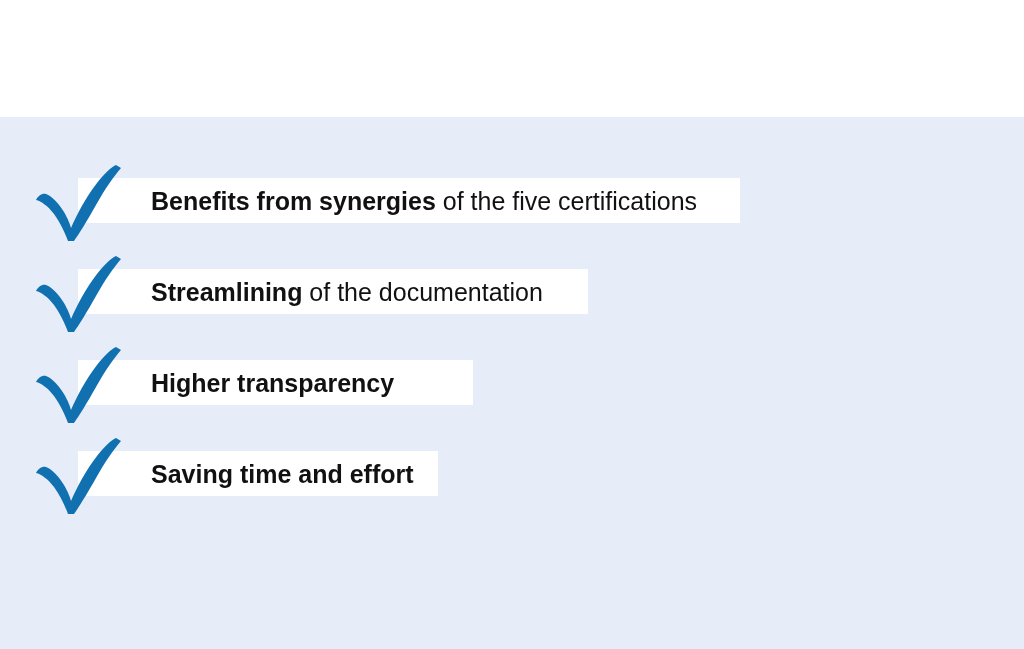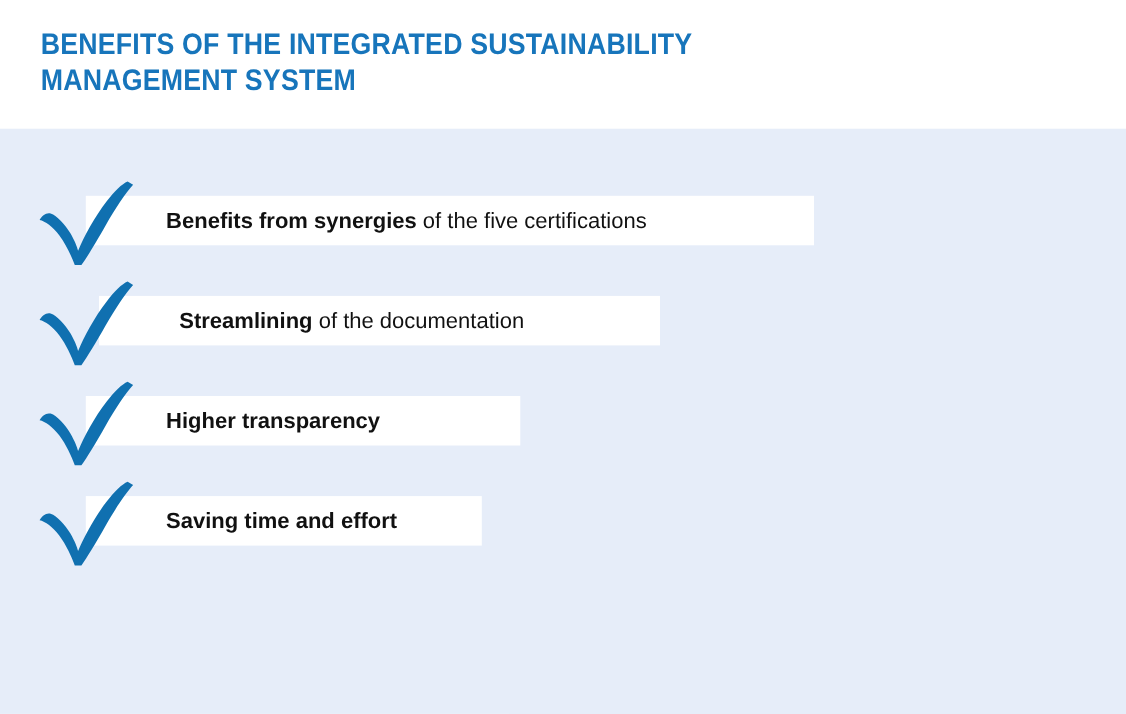--- a/index.html
+++ b/index.html
@@ -64,21 +64,21 @@
     height: 45px;
     background: #ffffff;
     display: flex;
     align-items: center;
     box-sizing: border-box;
     padding-left: 73px;
     padding-right: 16px;
   }
   .benefit-text {
     font-family: "Liberation Sans", sans-serif;
-    font-size: 20px;
+    font-size: 25px;
     line-height: 24px;
     color: #111111;
     white-space: nowrap;
   }
   .benefit-text .b {
     font-weight: 700;
   }
   .benefit-text .r {
     font-weight: 400;
   }
@@ -89,41 +89,37 @@
     width: 96px;
     height: 80px;
     pointer-events: none;
   }
 </style>
 </head>
 <body>
 
 <div id="slide" style="background: rgb(255, 255, 255);">
 
-  <div id="title-block">
-    <h1 id="slide-title" style="color: rgb(23, 117, 187);">BENEFITS OF THE INTEGRATED SUSTAINABILITY
-MANAGEMENT SYSTEM</h1>
-  </div>
 
   <div id="content-panel" style="background: rgb(230, 237, 249);">
 
     <div class="benefit-row" data-index="0">
       <div class="benefit-box" style="width: 662px; background: rgb(255, 255, 255);">
         <span class="benefit-text"><span class="b">Benefits from synergies</span><span class="r"> of the five certifications</span></span>
       </div>
       <svg class="check-icon" viewBox="0 0 96 80" aria-hidden="true">
         <path d="M4 38 C6 34, 10 31, 14 32 C20 34, 27 42, 32 50 C36 57, 38 62, 39 66
                  C44 54, 54 35, 65 21 C72 12, 79 5, 84 3 L89 6
                  C82 14, 73 27, 64 43 C55 59, 47 72, 42 79
                  L36 79 C33 71, 28 60, 22 52 C16 44, 9 39, 4 38 Z" fill="#1070B0"></path>
       </svg>
     </div>
 
     <div class="benefit-row" data-index="1">
-      <div class="benefit-box" style="width: 510px; background: rgb(255, 255, 255); margin-left: 12px;">
+      <div class="benefit-box" style="width: 510px; background: rgb(255, 255, 255);">
         <span class="benefit-text"><span class="b">Streamlining</span><span class="r"> of the documentation</span></span>
       </div>
       <svg class="check-icon" viewBox="0 0 96 80" aria-hidden="true">
         <path d="M4 38 C6 34, 10 31, 14 32 C20 34, 27 42, 32 50 C36 57, 38 62, 39 66
                  C44 54, 54 35, 65 21 C72 12, 79 5, 84 3 L89 6
                  C82 14, 73 27, 64 43 C55 59, 47 72, 42 79
                  L36 79 C33 71, 28 60, 22 52 C16 44, 9 39, 4 38 Z" fill="#1070B0"></path>
       </svg>
     </div>
 

